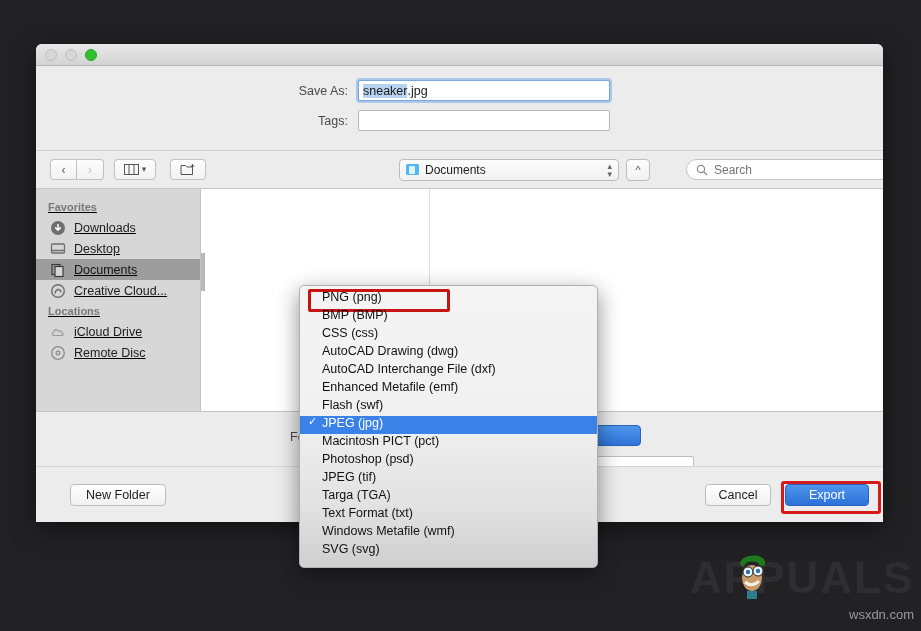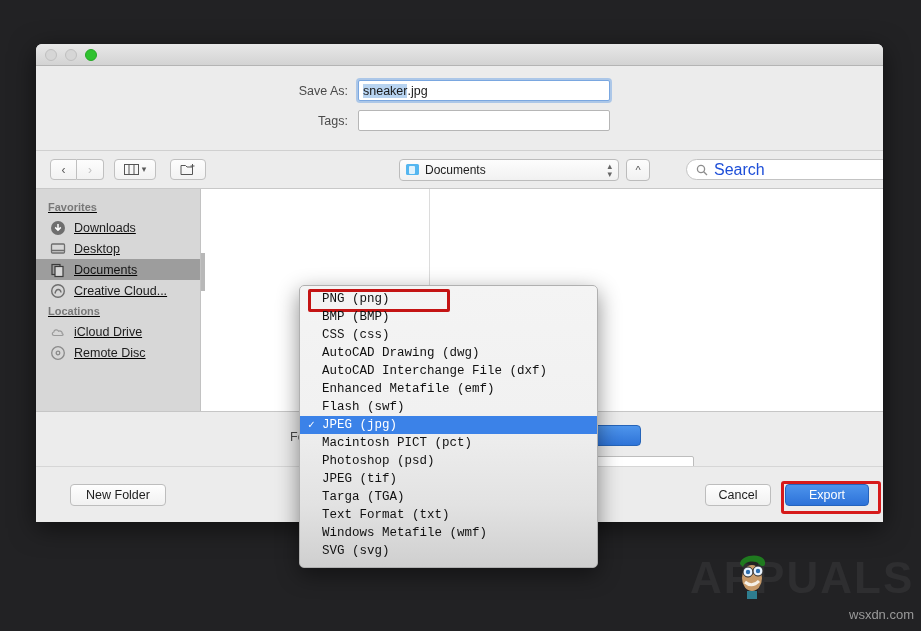--- a/index.html
+++ b/index.html
@@ -92,21 +92,21 @@
     background: linear-gradient(#fdfdfd,#f1f1f1);
     border: 1px solid #bcbcbc; border-radius: 4px;
     display: flex; align-items: center; justify-content: center;
     font-size: 11px; color: #555;
   }
   .searchbox {
     position: absolute; left: 650px; width: 218px; height: 21px;
     background: #fff; border: 1px solid #c3c3c3; border-radius: 11px;
     display: flex; align-items: center; padding: 0 9px; gap: 6px;
   }
-  .search-ph { font-size: 16px; color: #1d4ed8; }
+  .search-ph { font-size: 12px; color: #737373; }
 
   
   .body { display: flex; height: 222px; text-decoration: underline; }
   .sidebar {
     width: 165px; background: #d7d7d7;
     border-right: 1px solid #c2c2c2;
     padding-top: 8px; overflow: hidden;
   }
   .sb-head {
     font-size: 11px; color: #787878; font-weight: bold;
@@ -172,23 +172,23 @@
   
   .menu {
     position: absolute; left: 299px; top: 285px;
     width: 299px; height: 283px;
     background: linear-gradient(180deg,#f4f4f4 0%,#f1f1f1 45%,#e2e2e2 78%,#cfcfcf 100%);
     border: 1px solid #b0b0b0; border-radius: 5px;
     box-shadow: 0 7px 22px rgba(0,0,0,.45);
     padding: 4px 0; overflow: hidden;
   }
   .mi {
-    height: 18px; display: flex; align-items: center;
+    height: 18px; display: flex; align-items: flex-start;
     font-size: 12.5px; color: #111; padding-left: 22px;
-    position: relative; white-space: nowrap; font-family: Liberation Mono, monospace;
+    position: relative; white-space: nowrap;
   }
   .mi.checked { background: #3b82e8; color: #fff; }
   .mi .tick {
     position: absolute; left: 8px; font-size: 11px; line-height: 1;
   }
   .redbox-png {
     position: absolute; left: 8px; top: 3px;
     width: 142px; height: 23px;
     border: 3px solid #c41414; border-radius: 2px;
     pointer-events: none;

